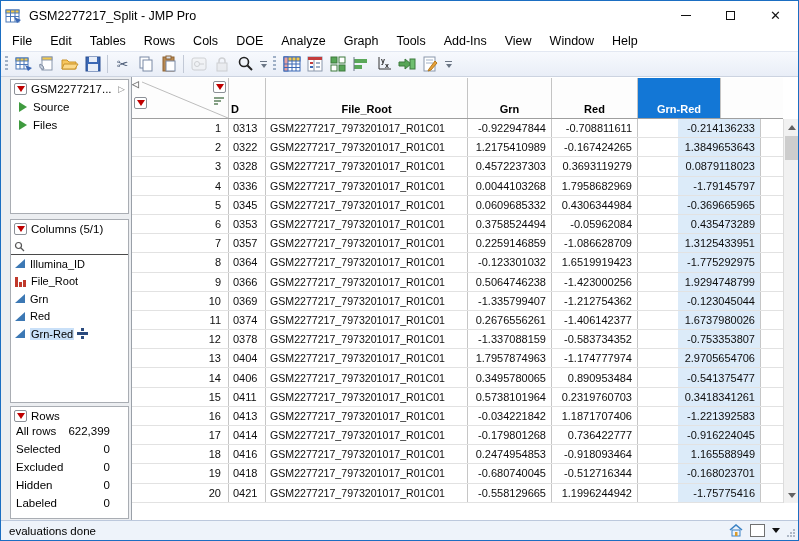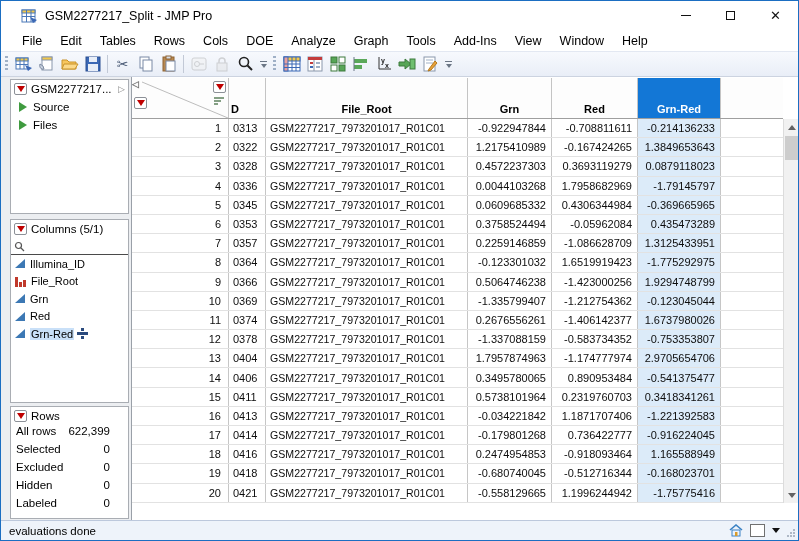--- a/index.html
+++ b/index.html
@@ -2,31 +2,31 @@
 <html style="--selected-header-bg: #1377d6; --selected-cell-bg: #dcebf9; --selected-item-bg: #c9e0f8; --accent-red-triangle: #c00000;"><head>
 <meta charset="utf-8">
 <style>
   * { box-sizing: border-box; margin: 0; padding: 0; }
   html,body { width:799px; height:541px; overflow:hidden;
     font-family:"Liberation Sans", sans-serif; background:#fff; }
   .window { width:799px; height:541px; border:1px solid #1b6ec2;
     display:flex; flex-direction:column; background:#fff; }
 
   
-  .titlebar { height:29px; display:flex; align-items:center; padding-left:20px; background:#fff; flex:none; }
+  .titlebar { height:29px; display:flex; align-items:center; padding-left:4px; background:#fff; flex:none; }
   .app-icon { width:17px; height:16px; margin-right:7px; flex:none; }
   .title-text { font-size:12.5px; color:#000; }
   .win-controls { margin-left:auto; display:flex; height:29px; }
   .win-btn { width:45px; height:29px; display:flex; align-items:center; justify-content:center; }
   .glyph-min { width:10px; height:1px; background:#111; }
   .glyph-max { width:9px; height:9px; border:1px solid #111; }
   .glyph-close { font-size:13px; color:#111; line-height:1; }
 
   
-  .menubar { height:21px; display:flex; align-items:center; padding-left:12px; background:#fff; flex:none; }
+  .menubar { height:21px; display:flex; align-items:center; padding-left:2px; background:#fff; flex:none; }
   .menu-item { font-size:12.5px; color:#000; padding:2px 9px; }
 
   
   .toolbar { height:26px; background:linear-gradient(#f7f9fd,#e9eef7); border-top:1px solid #e3e8f2;
     border-bottom:1px solid #ccd3e0; display:flex; align-items:center; padding-left:2px; flex:none; }
   .tb-handle { width:3px; height:16px; margin:0 4px 0 2px;
     background:repeating-linear-gradient(to bottom,#9fb0c6 0 2px,transparent 2px 4px); }
   .tb-sep { width:1px; height:18px; background:#c2c9d6; margin:0 3px; }
   .tb-btn { width:23px; height:22px; display:flex; align-items:center; justify-content:center; }
   .tb-caret { display:flex; flex-direction:column; align-items:center; margin:0 4px; }
@@ -93,21 +93,21 @@
   .h-sel { background:var(--selected-header-bg,#1377d6); color:#fff; }
 
   .trows { position:absolute; left:0; right:15px; top:42px; height:384px; overflow:hidden; }
   .trow { display:flex; height:19.2px; border-bottom:1px solid #e2e2e2; }
   .cell { border-right:1px solid #c6c6c6; font-size:11px; color:#0d0d0d;
     display:flex; align-items:center; overflow:hidden; white-space:nowrap; }
   .cell.c-num { justify-content:flex-end; padding-right:7px; }
   .cell.c-id  { padding-left:4px; }
   .cell.c-file{ padding-left:4px; font-size:10.6px; }
   .cell.num   { justify-content:flex-end; padding-right:5px; }
-  .cell.sel   { background:var(--selected-cell-bg,#dcebf9); }
+  .cell.sel   { background:var(--selected-cell-bg,#dcebf9);margin-left:40px; }
 
   
   .vscroll { position:absolute; right:0; top:42px; width:15px; height:384px; background:#f1f1f1; border-left:1px solid #dcdcdc; }
   .vscroll .arr-up, .vscroll .arr-dn { position:absolute; left:0; width:15px; height:16px; display:flex; align-items:center; justify-content:center; }
   .arr-up { top:0; } .arr-dn { bottom:0; }
   .tri-up { width:0;height:0;border-left:4px solid transparent;border-right:4px solid transparent;border-bottom:5px solid #636363; }
   .tri-dn { width:0;height:0;border-left:4px solid transparent;border-right:4px solid transparent;border-top:5px solid #636363; }
   .tri-lf { width:0;height:0;border-top:4px solid transparent;border-bottom:4px solid transparent;border-right:5px solid #636363; }
   .tri-rt { width:0;height:0;border-top:4px solid transparent;border-bottom:4px solid transparent;border-left:5px solid #636363; }
   .vthumb { position:absolute; left:1px; top:17px; width:13px; height:24px; background:#cdcdcd; }

